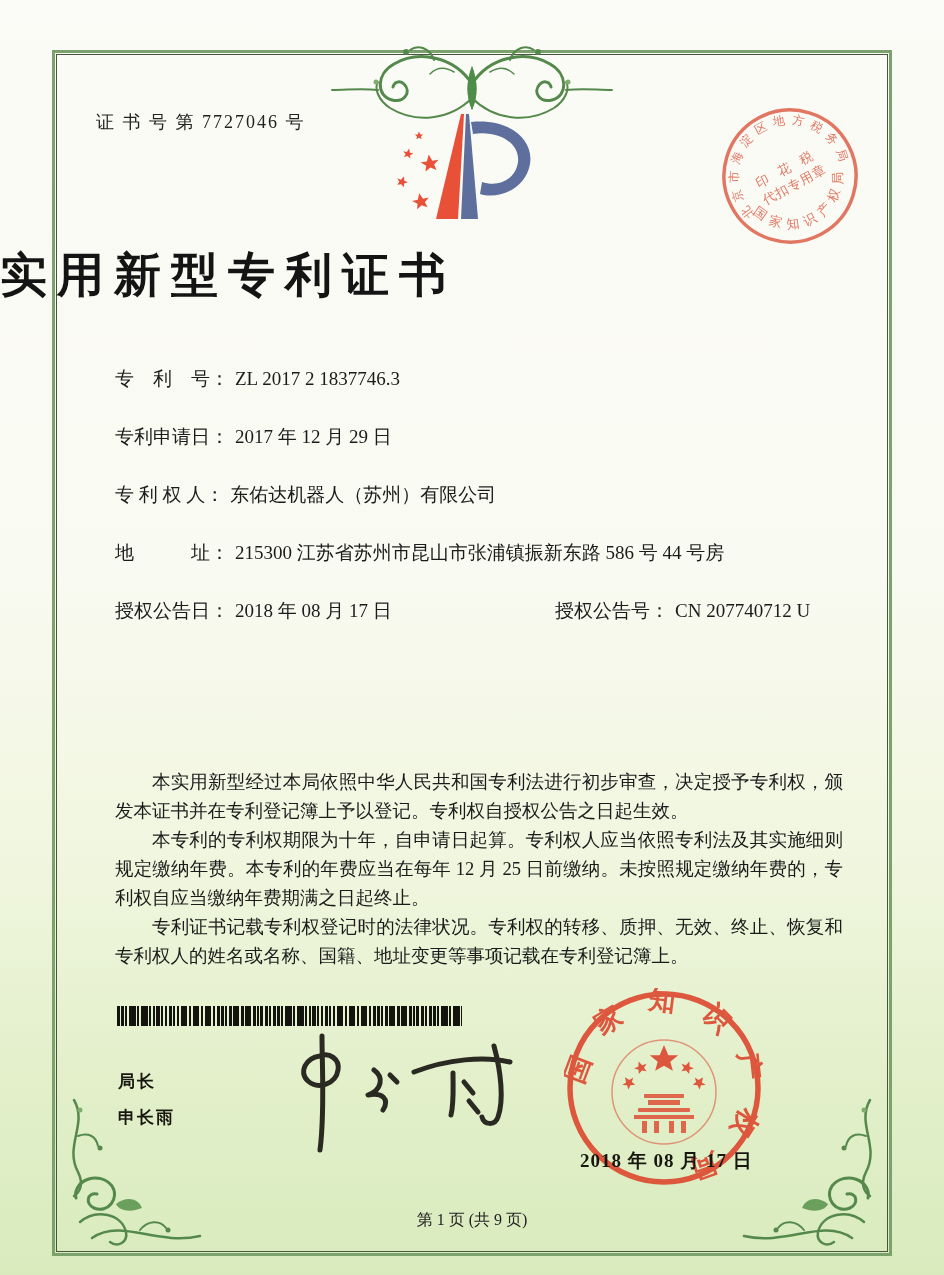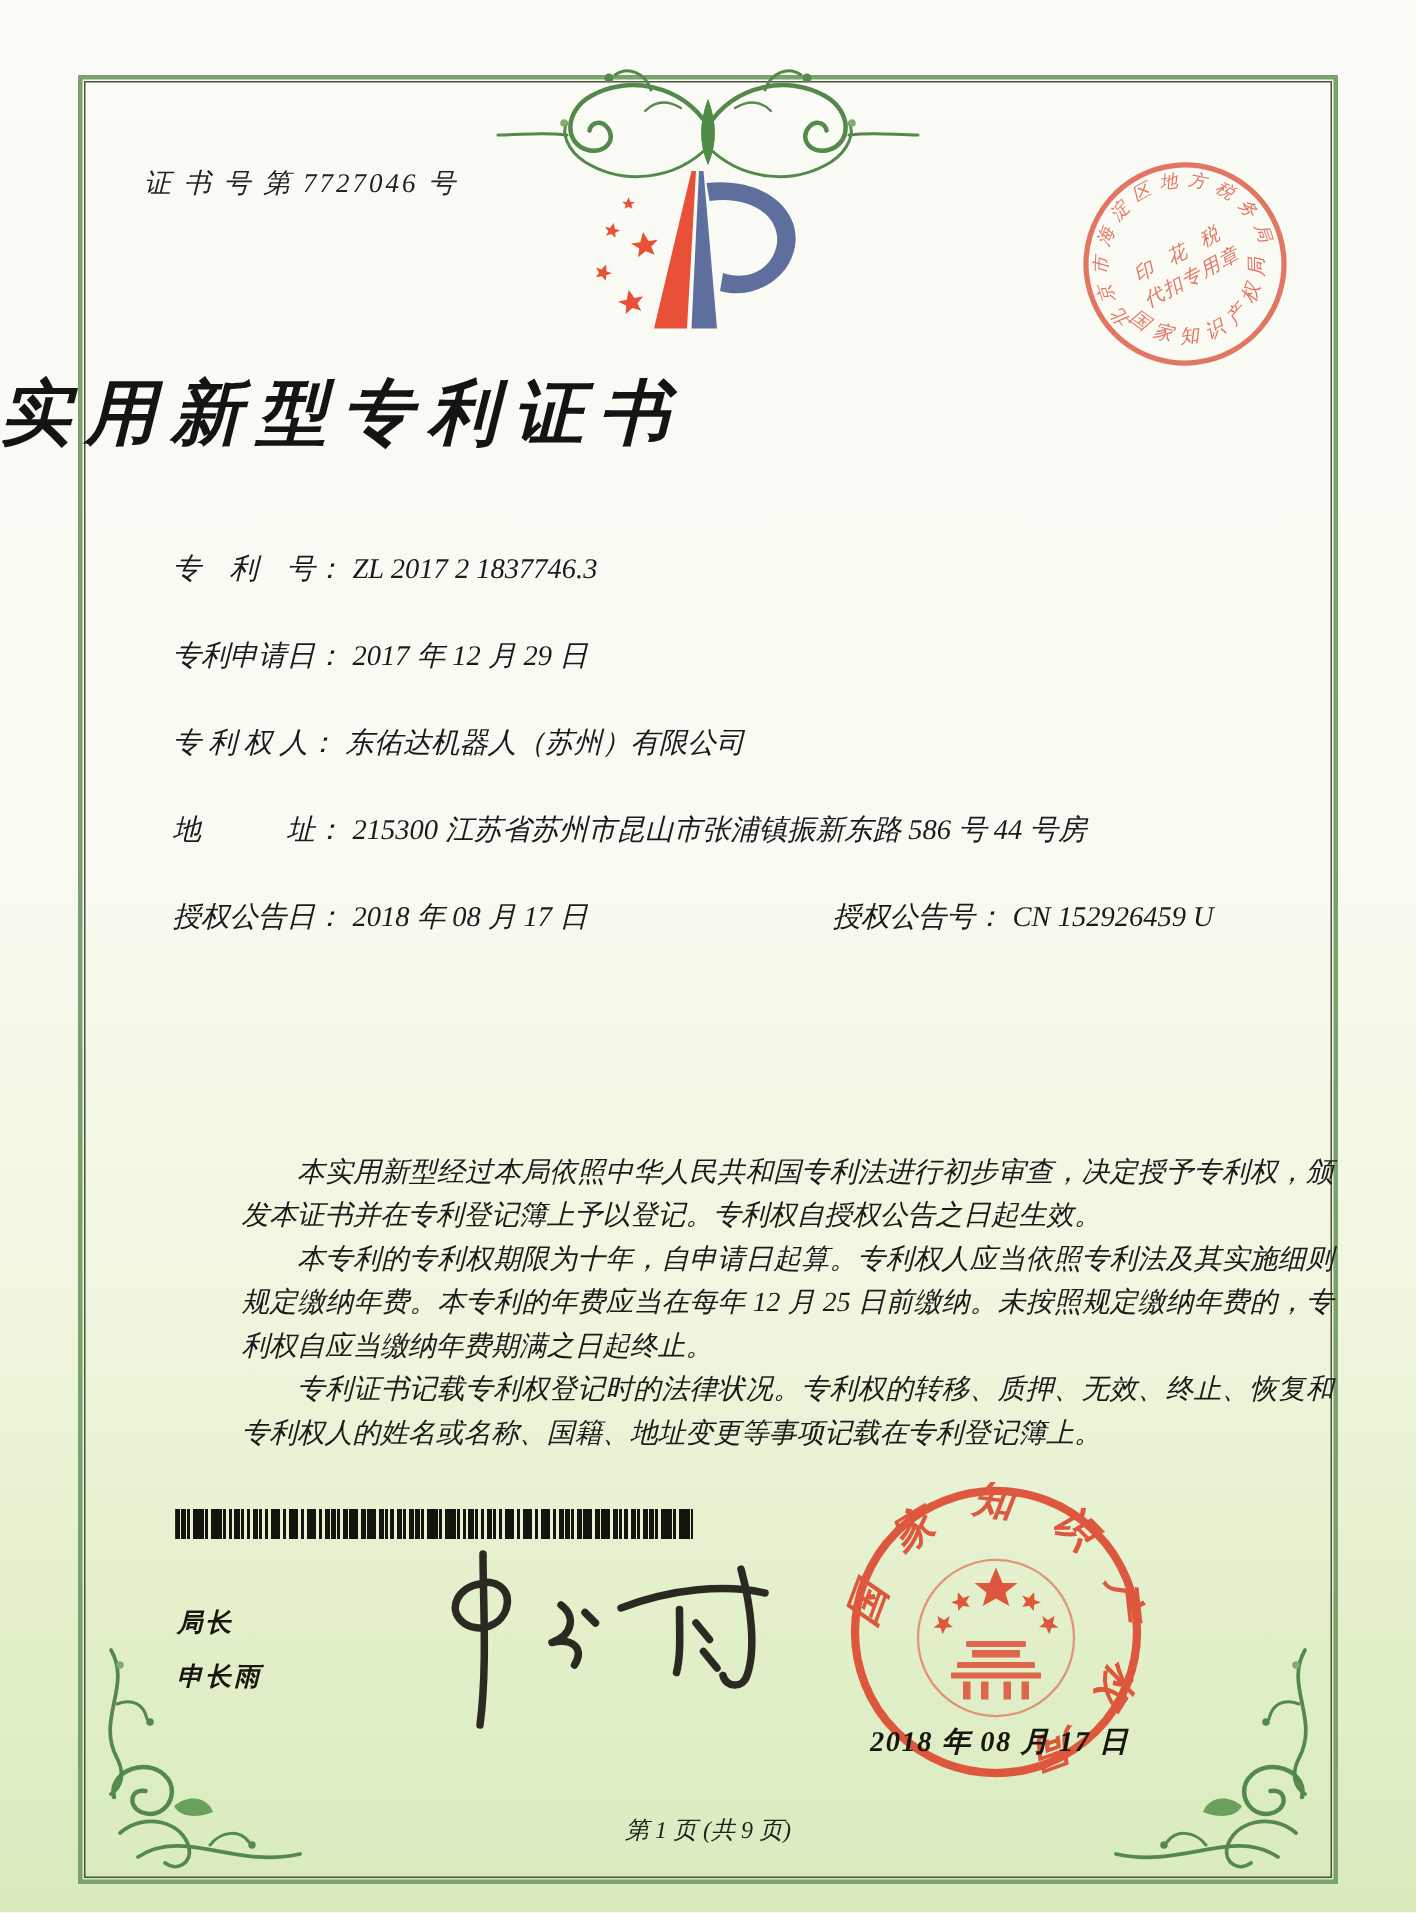--- a/index.html
+++ b/index.html
@@ -3,21 +3,20 @@
 <meta charset="utf-8">
 <style>
   html,body{margin:0;padding:0;}
   .page{
     position:relative;
     width:944px;height:1275px;
     background:linear-gradient(180deg,#fbfbf7 0%,#f9faf1 45%,#f0f6de 68%,#e3f0cb 84%,#d9ebbd 100%);
     font-family:"Liberation Serif","DejaVu Serif",serif;
     color:#1b1b1b;
     overflow:hidden;
-    font-style:italic;
   }
   .frame-outer{
     position:absolute;left:52px;top:50px;width:834px;height:1200px;
     border:3px solid #7ba26d;
   }
   .frame-inner{
     position:absolute;left:1px;top:1px;right:1px;bottom:1px;
     border:1px solid #49543f;
   }
   .cert-no{
@@ -30,21 +29,21 @@
     position:absolute;left:0;top:244px;width:100%;margin:0;
     font-size:47px;font-weight:bold;
     letter-spacing:10px;color:#141414;
   }
   .fields{position:absolute;left:115px;top:366px;width:760px;font-size:19px;}
   .field{position:relative;height:22px;margin-bottom:36px;white-space:nowrap;}
   .fvalue{margin-left:6px;}
   .grant-pub{position:absolute;left:440px;top:0;}
   .body-text{
     position:absolute;left:115px;top:768px;width:728px;
-    font-size:18.5px;line-height:29px;text-align:justify;margin-left:46px;
+    font-size:18.5px;line-height:29px;text-align:justify;
   }
   .body-text p{margin:0;text-indent:2em;}
   .barcode{
     position:absolute;left:117px;top:1006px;width:345px;height:20px;
     background:
       repeating-linear-gradient(90deg,#14140f 0 2px,transparent 2px 4px),
       repeating-linear-gradient(90deg,#14140f 0 1px,transparent 1px 6px),
       repeating-linear-gradient(90deg,#14140f 0 3px,transparent 3px 13px);
   }
   .signer{
@@ -161,21 +160,21 @@
     </div>
     <div class="field">
       <span class="flabel">专 利 权 人：</span><span class="fvalue">东佑达机器人（苏州）有限公司</span>
     </div>
     <div class="field">
       <span class="flabel">地　　　址：</span><span class="fvalue">215300 江苏省苏州市昆山市张浦镇振新东路 586 号 44 号房</span>
     </div>
     <div class="field">
       <span class="flabel">授权公告日：</span><span class="fvalue">2018 年 08 月 17 日</span>
       <span class="grant-pub">
-        <span>授权公告号：</span><span class="fvalue">CN 152926459 U</span>
+        <span>授权公告号：</span><span class="fvalue">CN 207740712 U</span>
       </span>
     </div>
   </div>
 
   <div class="body-text">
     <p>本实用新型经过本局依照中华人民共和国专利法进行初步审查，决定授予专利权，颁发本证书并在专利登记簿上予以登记。专利权自授权公告之日起生效。</p>
     <p>本专利的专利权期限为十年，自申请日起算。专利权人应当依照专利法及其实施细则规定缴纳年费。本专利的年费应当在每年 12 月 25 日前缴纳。未按照规定缴纳年费的，专利权自应当缴纳年费期满之日起终止。</p>
     <p>专利证书记载专利权登记时的法律状况。专利权的转移、质押、无效、终止、恢复和专利权人的姓名或名称、国籍、地址变更等事项记载在专利登记簿上。</p>
   </div>
 

